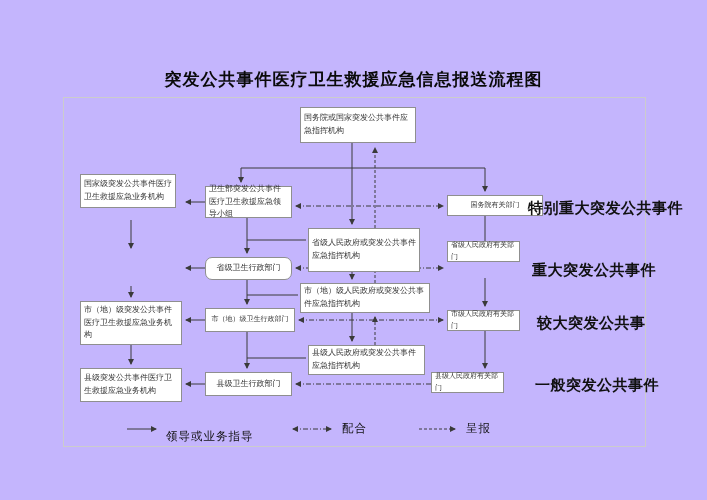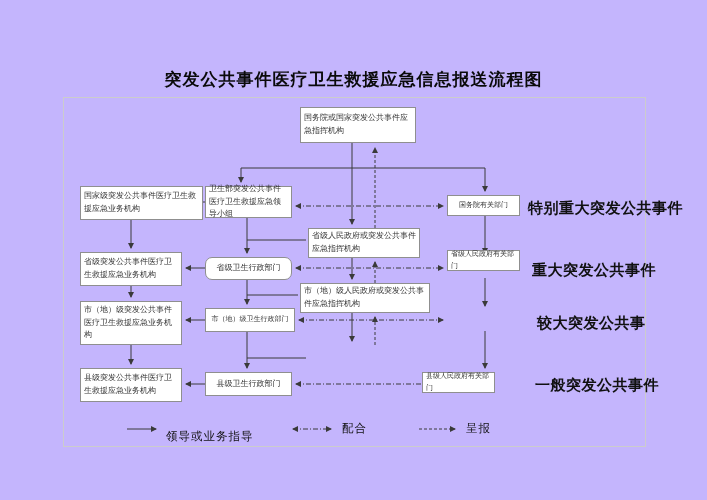--- a/index.html
+++ b/index.html
@@ -100,39 +100,40 @@
 
     <g>
       <path class="ln" d="M127,429 L156,429" marker-end="url(#ah)"></path>
       <path class="ln dashdot" d="M293,429 L331,429" marker-start="url(#ahs)" marker-end="url(#ah)"></path>
       <path class="ln dash" d="M419,429 L455,429" marker-end="url(#ah)"></path>
     </g>
   </svg>
 
   <div class="node" style="left:300px;top:107px;width:116px;height:36px;">国务院或国家突发公共事件应急指挥机构</div>
 
-  <div class="node" style="left:80px;top:186px;width:123px;height:34px;">国家级突发公共事件医疗卫生救援应急业务机构</div>
+  <div class="node" style="left:80px;top:174px;width:96px;height:34px;">国家级突发公共事件医疗卫生救援应急业务机构</div>
   <div class="node" style="left:205px;top:186px;width:87px;height:32px;">卫生部突发公共事件医疗卫生救援应急领导小组</div>
-  <div class="node tiny" style="left:447px;top:195px;width:73px;height:21px;">国务院有关部门</div>
+  <div class="node tiny" style="left:447px;top:195px;width:96px;height:21px;">国务院有关部门</div>
 
-  <div class="node" style="left:308px;top:228px;width:112px;height:30px;">省级人民政府或突发公共事件应急指挥机构</div>
+  <div class="node" style="left:308px;top:228px;width:112px;height:44px;">省级人民政府或突发公共事件应急指挥机构</div>
 
-  <div class="node" style="left:80px;top:252px;width:102px;height:34px;">省级突发公共事件医疗卫生救援应急业务机构</div>
   <div class="node" style="left:205px;top:257px;width:87px;height:23px;border-radius:7px;">省级卫生行政部门</div>
-  <div class="node tiny" style="left:447px;top:250px;width:73px;height:21px;">省级人民政府有关部门</div>
+  <div class="node tiny" style="left:447px;top:241px;width:73px;height:21px;">省级人民政府有关部门</div>
 
   <div class="node" style="left:300px;top:283px;width:130px;height:30px;">市（地）级人民政府或突发公共事件应急指挥机构</div>
 
   <div class="node" style="left:80px;top:301px;width:102px;height:44px;">市（地）级突发公共事件医疗卫生救援应急业务机构</div>
   <div class="node tiny" style="left:205px;top:308px;width:90px;height:24px;">市（地）级卫生行政部门</div>
+  <div class="node tiny" style="left:447px;top:310px;width:73px;height:21px;">市级人民政府有关部门</div>
 
+  <div class="node" style="left:308px;top:345px;width:117px;height:30px;">县级人民政府或突发公共事件应急指挥机构</div>
 
   <div class="node" style="left:80px;top:368px;width:102px;height:34px;">县级突发公共事件医疗卫生救援应急业务机构</div>
   <div class="node" style="left:205px;top:372px;width:87px;height:24px;">县级卫生行政部门</div>
-  <div class="node tiny" style="left:422px;top:372px;width:73px;height:21px;">县级人民政府有关部门</div>
+  <div class="node tiny" style="left:431px;top:372px;width:73px;height:21px;">县级人民政府有关部门</div>
 
   <div class="event-label" style="left:528px;top:199px;">特别重大突发公共事件</div>
   <div class="event-label" style="left:532px;top:261px;">重大突发公共事件</div>
   <div class="event-label" style="left:537px;top:314px;">较大突发公共事</div>
   <div class="event-label" style="left:535px;top:376px;">一般突发公共事件</div>
 
   <div class="legend-label" style="left:166px;top:429px;">领导或业务指导</div>
   <div class="legend-label" style="left:342px;top:421px;">配合</div>
   <div class="legend-label" style="left:466px;top:421px;">呈报</div>
 

